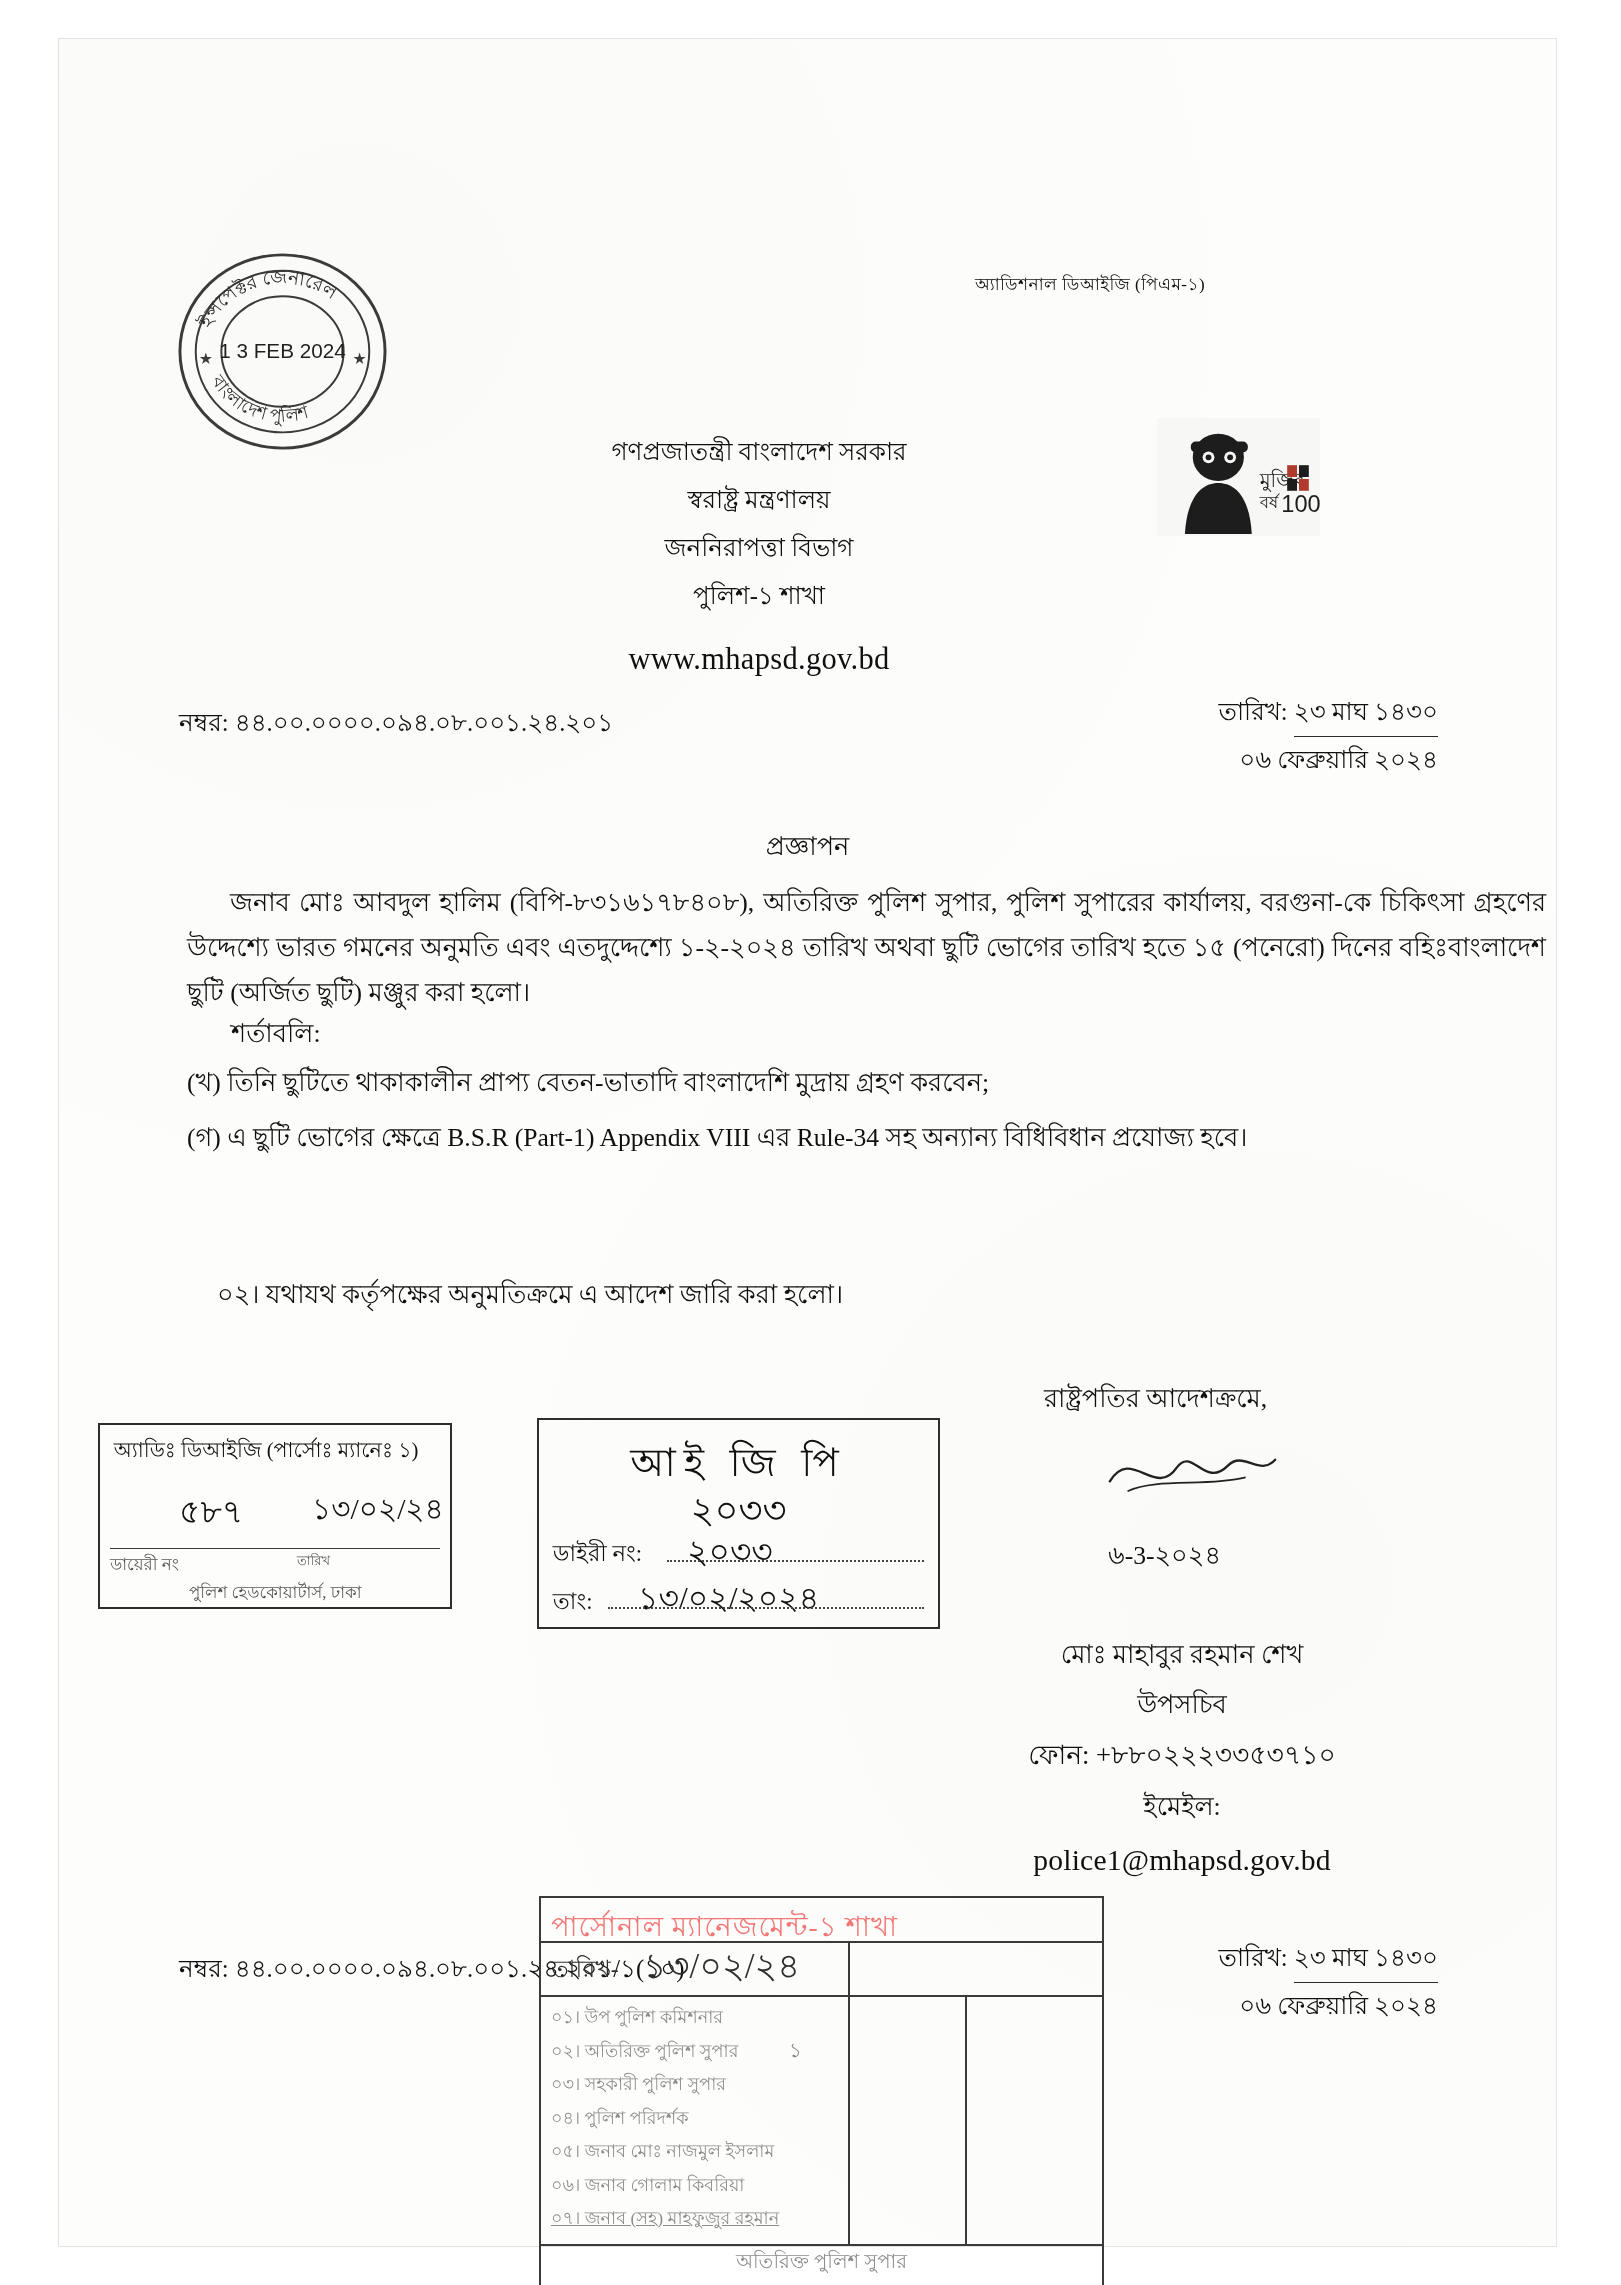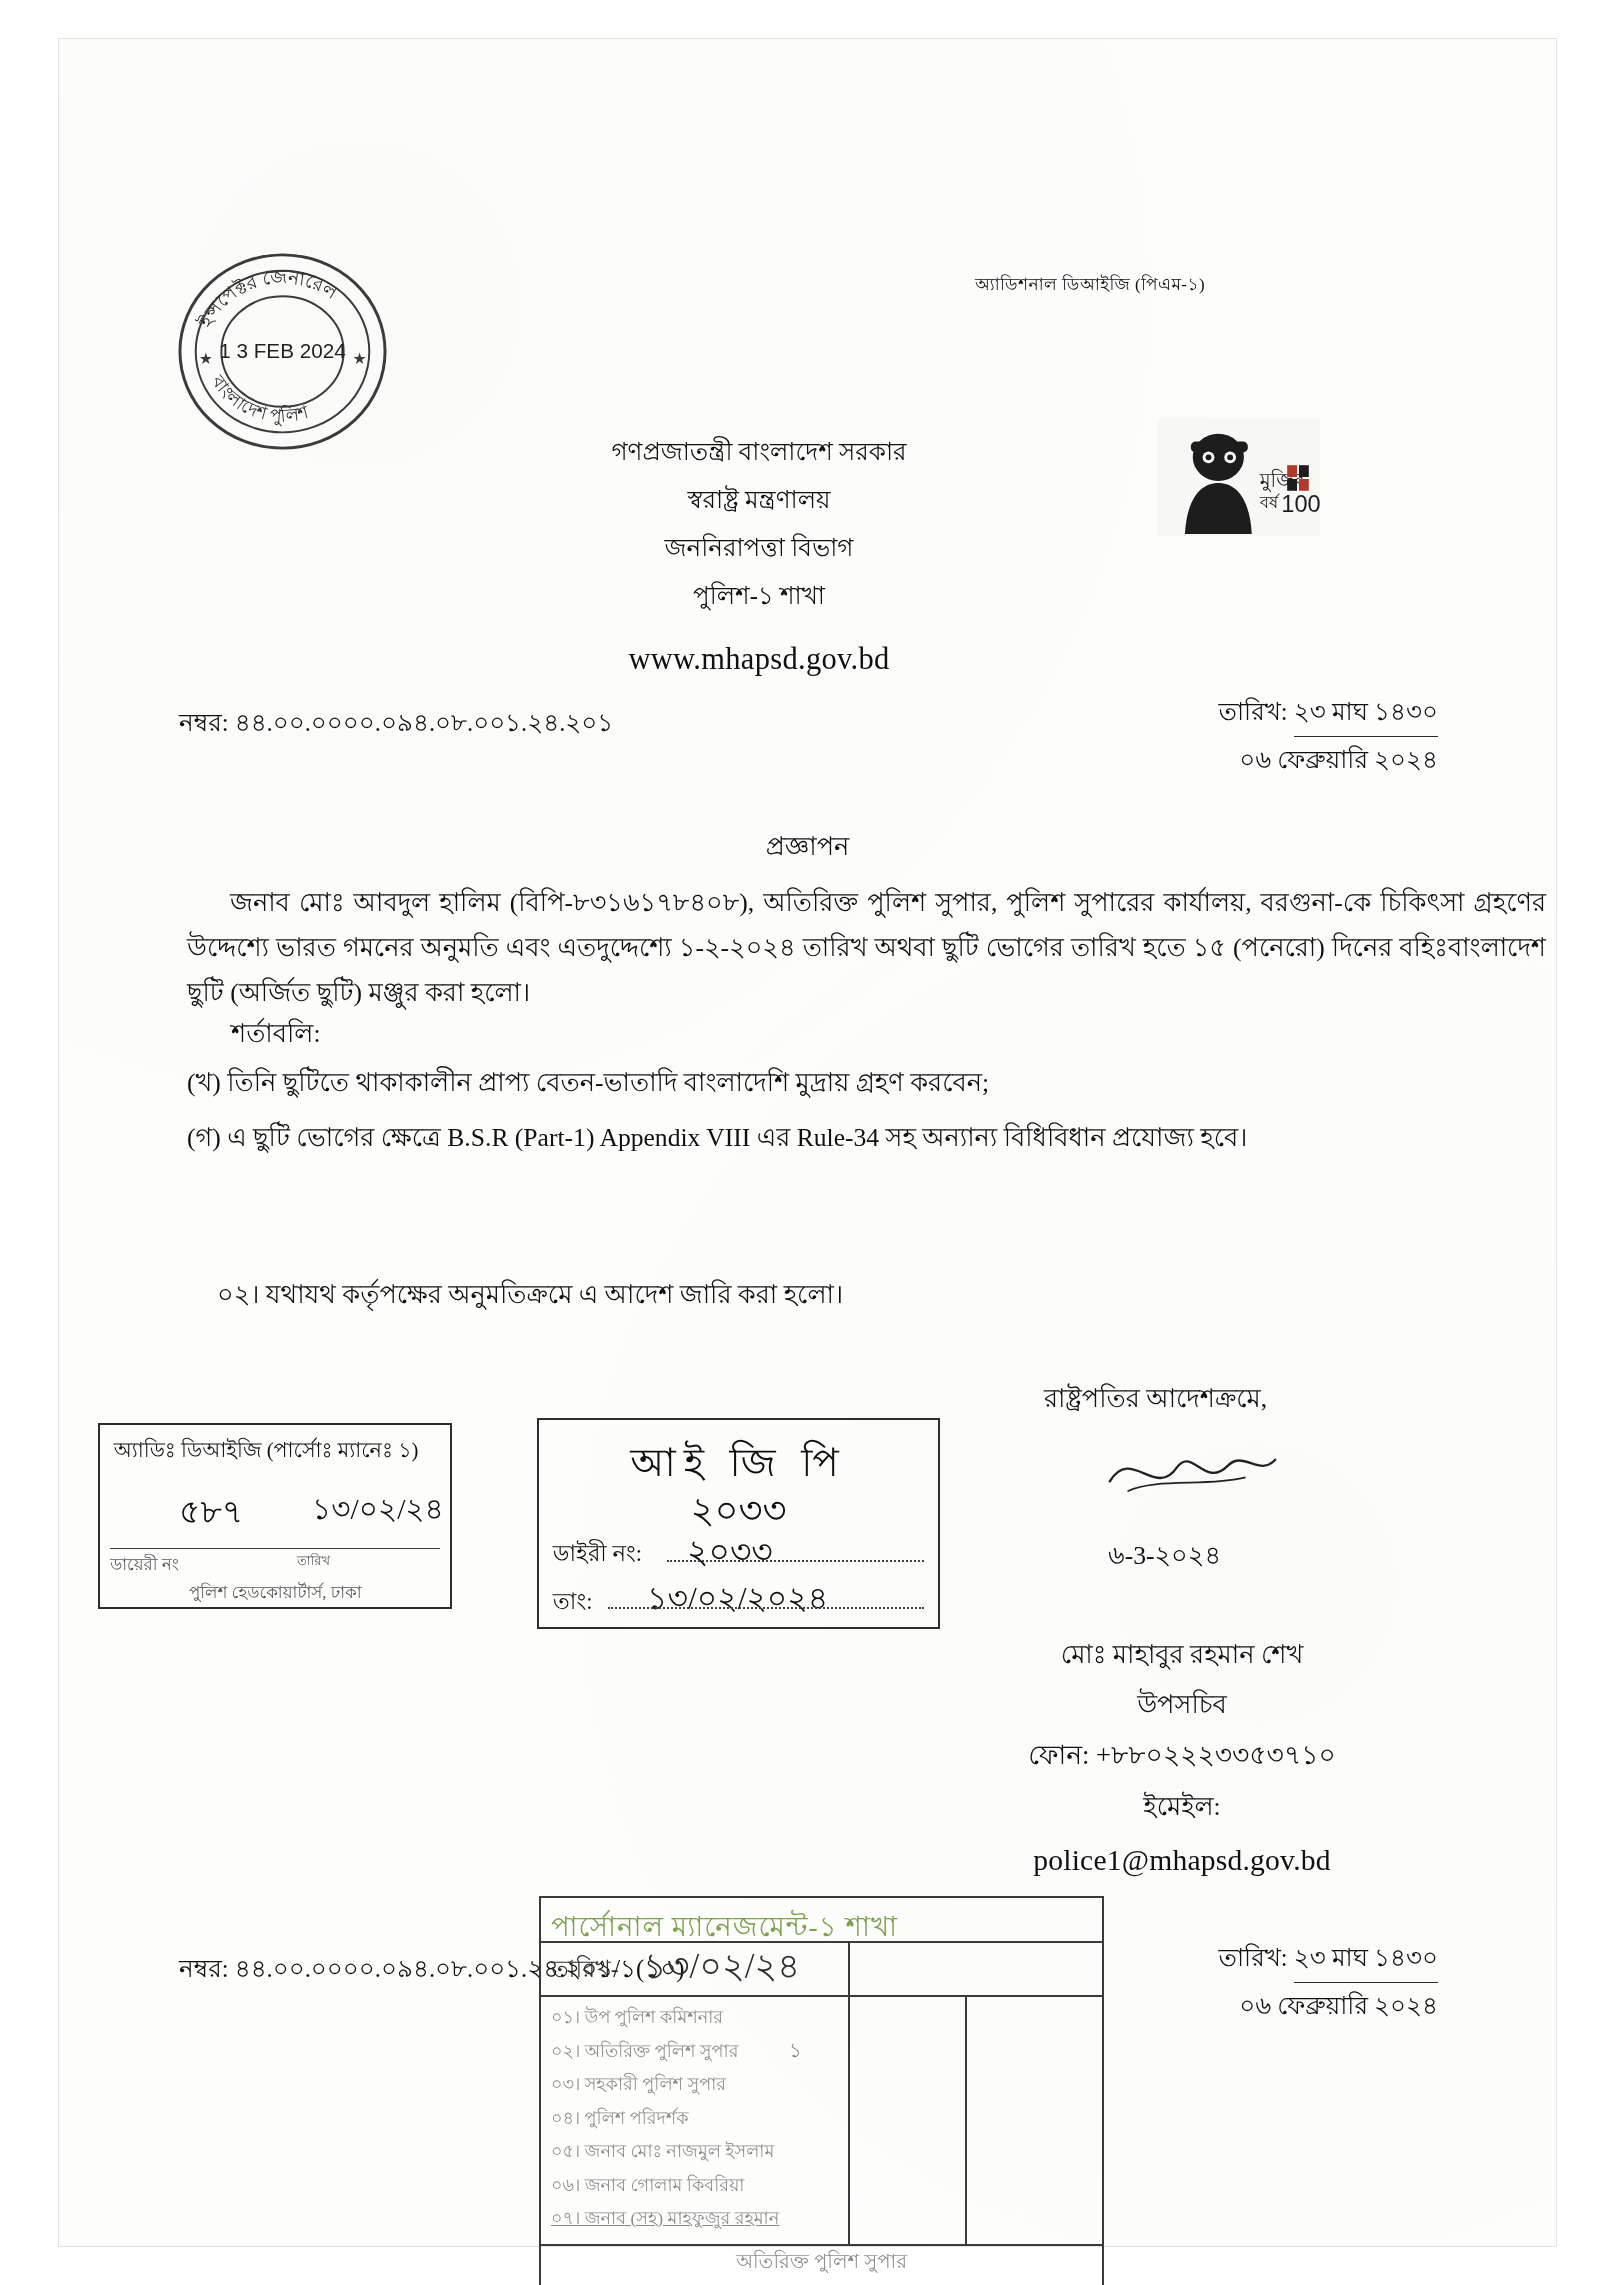--- a/index.html
+++ b/index.html
@@ -242,21 +242,21 @@
     position: absolute; left: 148px; top: 106px; font-size: 33px;
   }
   .stamp-igp .dots1 {
     position: absolute; left: 128px; right: 13.8px; top: 140px;
     border-bottom: 2px dotted #444;
   }
   .stamp-igp .r2 {
     position: absolute; left: 13.8px; top: 164px; font-size: 22.7px;
   }
   .stamp-igp .r2v {
-    position: absolute; left: 108px; top: 154px; font-size: 31.5px;
+    position: absolute; left: 99px; top: 154px; font-size: 31.5px;
   }
   .stamp-igp .dots2 {
     position: absolute; left: 69px; right: 13.8px; top: 187px;
     border-bottom: 2px dotted #444;
   }
 
   
   .memo-no2 {
     position: absolute;
     left: 120px;
@@ -284,21 +284,21 @@
     left: 480px;
     top: 1857px;
     width: 561px;
     height: 389px;
     border: 2px solid #3a3a3a;
     font-size: 18.7px;
     color: #2f2f2f;
   }
   .dist .title {
     position: absolute; left: 9.9px; top: 7.9px;
-    font-size: 27.6px; letter-spacing: 1px; color: #4d7c0f;
+    font-size: 27.6px; letter-spacing: 1px; color: #ef4444;
   }
   .dist .hline {
     position: absolute; left: 0; right: 0;
     border-top: 2px solid #3a3a3a;
   }
   .dist .vline {
     position: absolute; top: 0; bottom: 0;
     border-left: 2px solid #3a3a3a;
   }
   .dist .datelabel {

